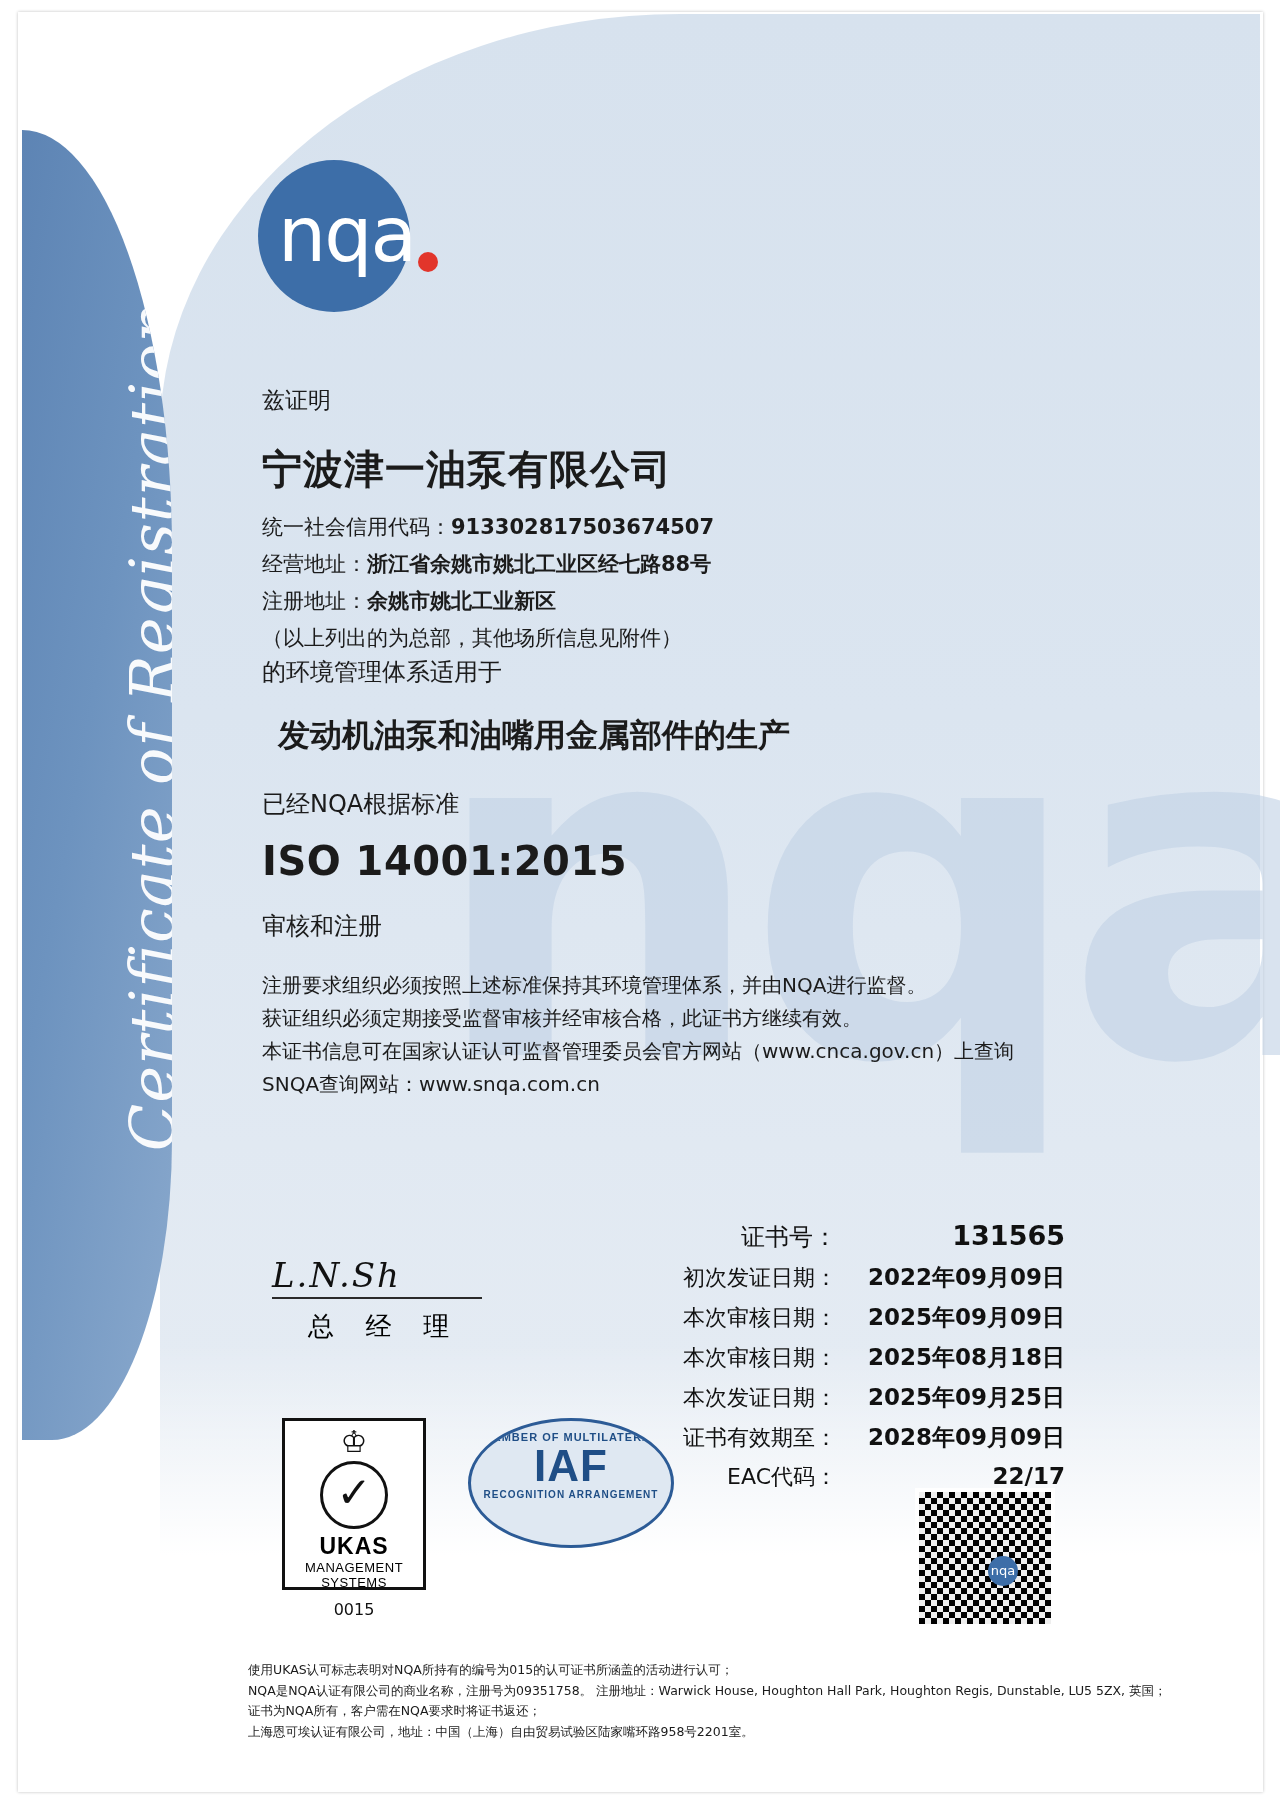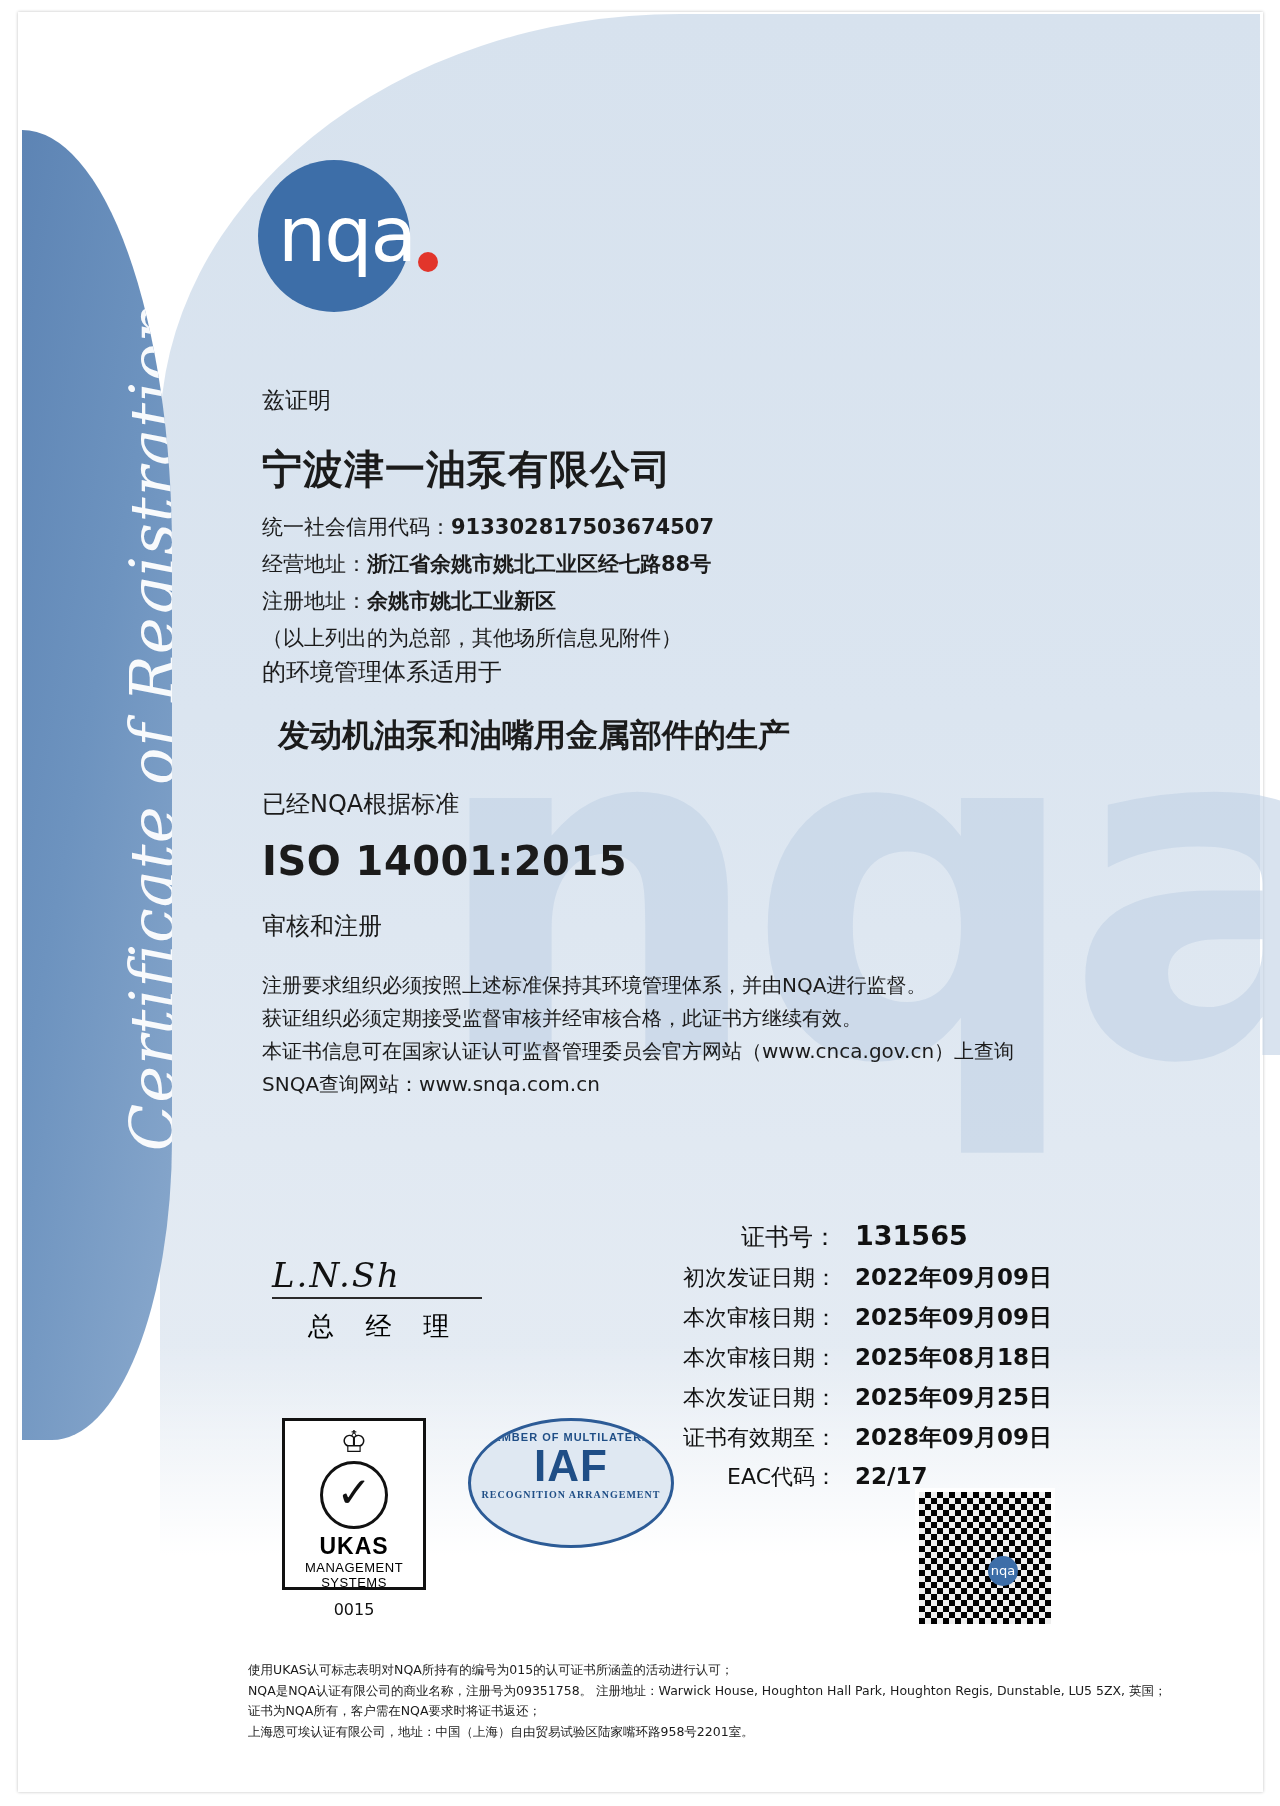--- a/index.html
+++ b/index.html
@@ -246,21 +246,21 @@
     font-size: 22px;
     color: #111;
     text-align: right;
     white-space: nowrap;
   }
   .meta-row .v {
     font-size: 23px;
     font-weight: 700;
     color: #111;
     width: 210px;
-    text-align: left;
+    text-align: right;
     padding-left: 18px;
     white-space: nowrap;
   }
   .meta-row.cert .k { font-size: 24px; }
   .meta-row.cert .v { font-size: 27px; }
 
   
   .ukas {
     position: absolute;
     left: 282px;
@@ -334,21 +334,20 @@
     color: #1f4e86;
     line-height: 1.05;
     letter-spacing: 1px;
     -webkit-text-stroke: 0px;
   }
   .iaf .ring-bot {
     font-size: 10px;
     letter-spacing: 1px;
     color: #1f4e86;
     font-weight: 700;
-    font-family: Liberation Serif, serif;
   }
 
   
   .qr {
     position: absolute;
     right: 225px;
     top: 1488px;
     width: 132px;
     height: 132px;
     background:

